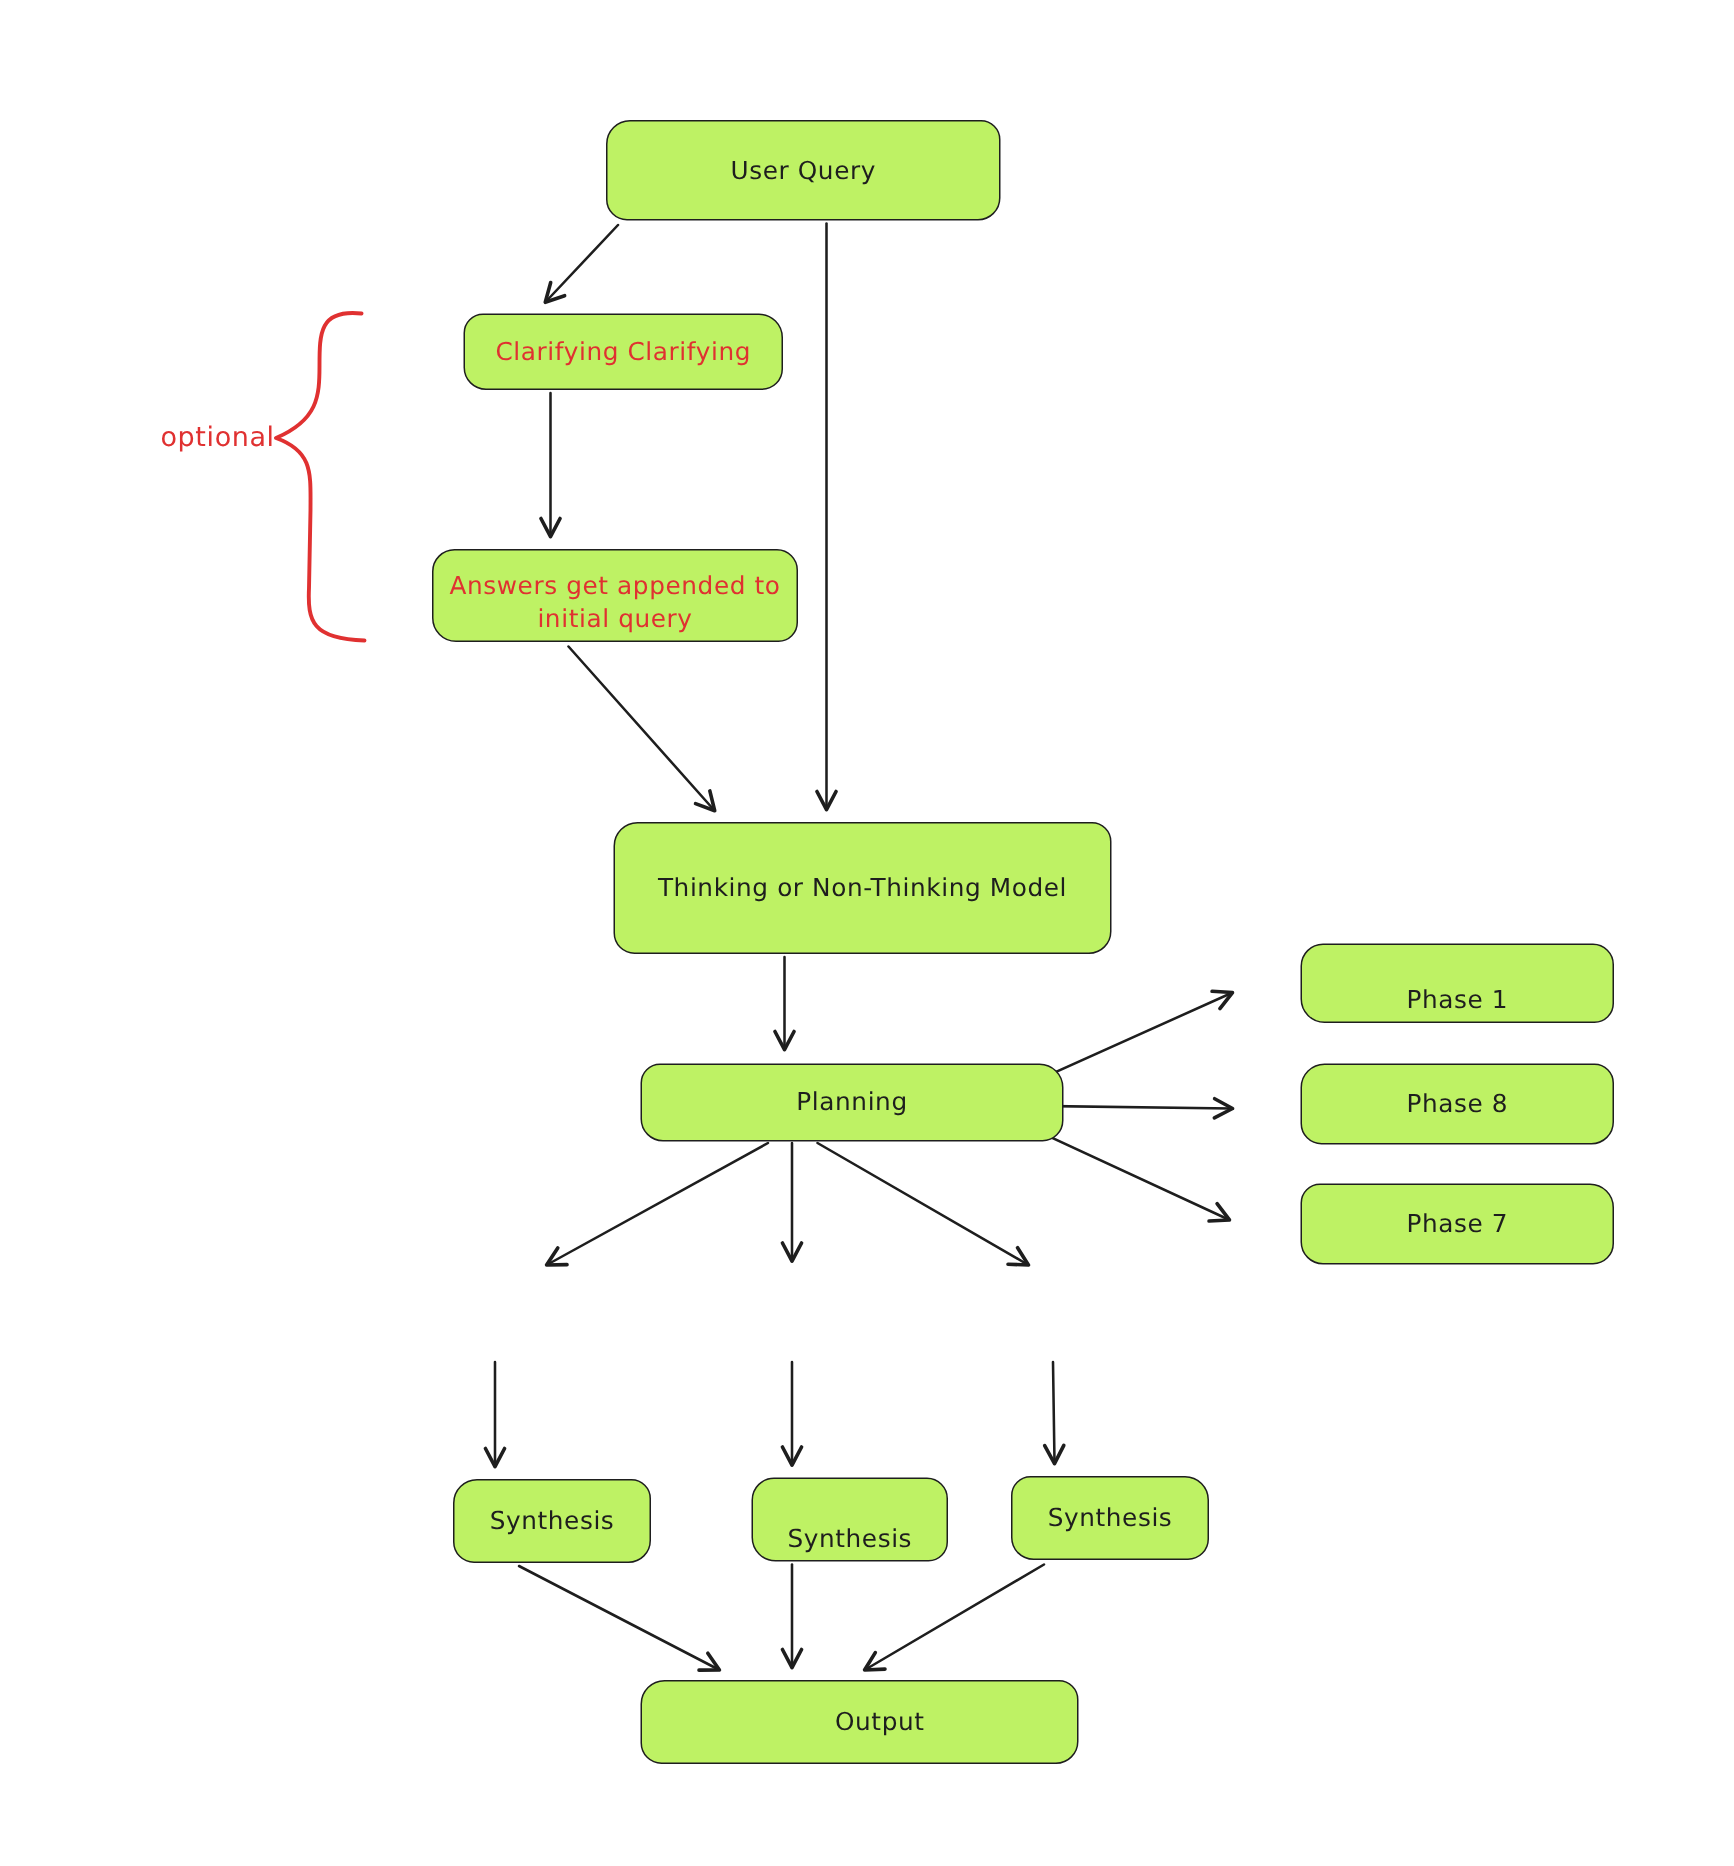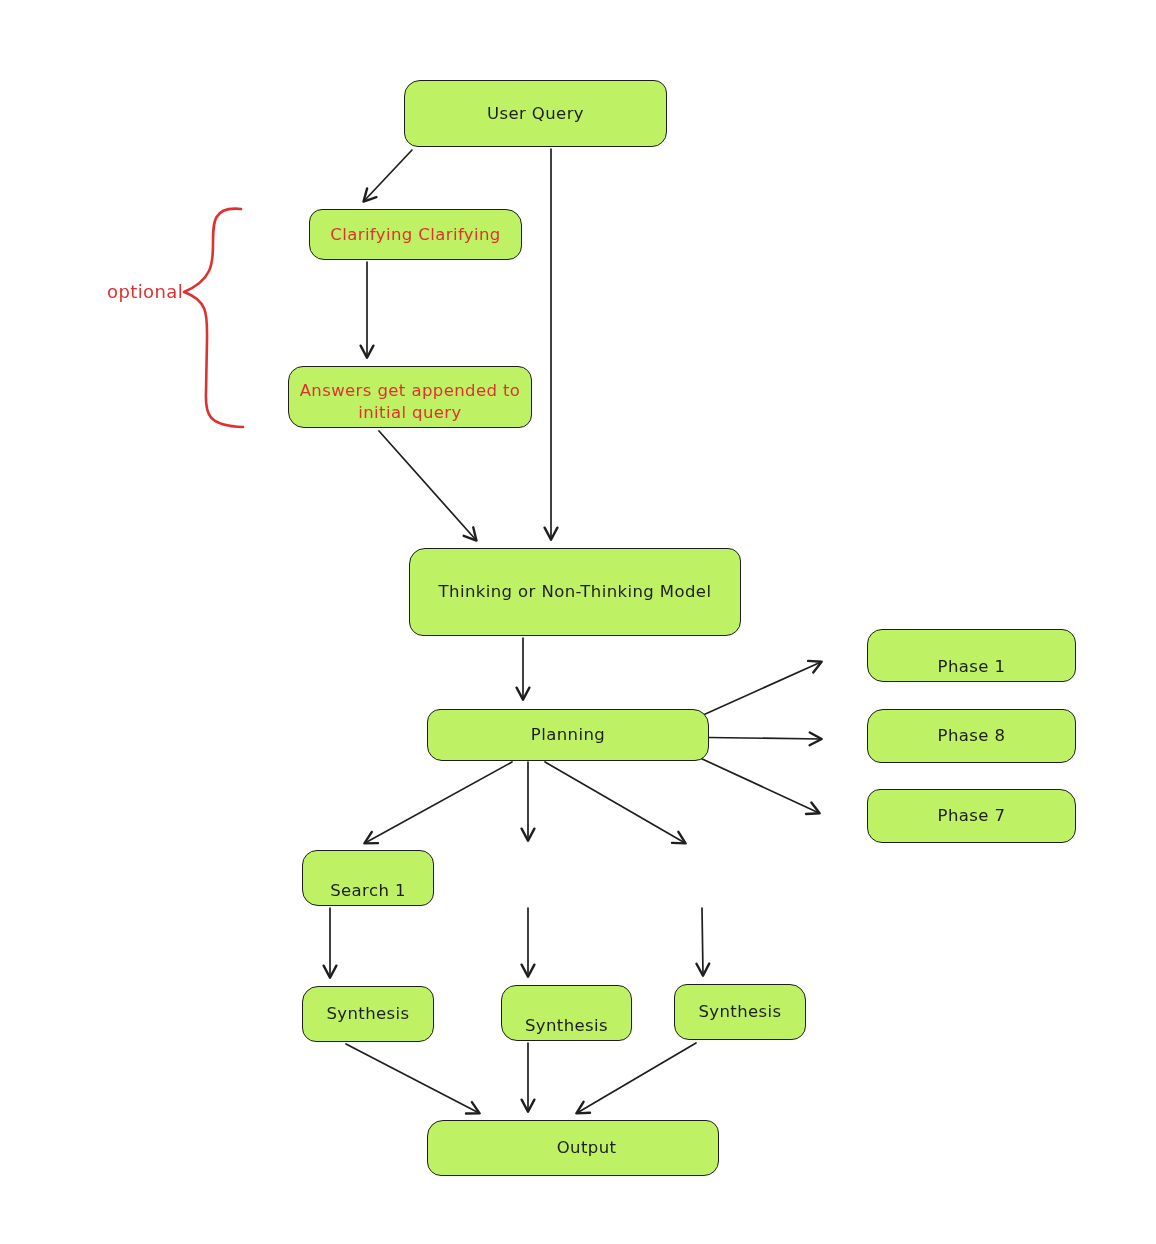--- a/index.html
+++ b/index.html
@@ -116,23 +116,20 @@
   </div>
 
   <div class="node r1" style="left:828px; top:709px; width:209px; height:54px;">
     <span>Phase 8</span>
   </div>
 
   <div class="node r2" style="left:828px; top:789px; width:209px; height:54px;">
     <span>Phase 7</span>
   </div>
 
-  <div class="node r3" style="left:263px; top:850px; width:132px; height:56px;">
-    <span>Search 1</span>
-  </div>
 
 
 
   <div class="node r1" style="left:263px; top:986px; width:132px; height:56px;">
     <span>Synthesis</span>
   </div>
 
   <div class="node r3" style="left:462px; top:985px; width:131px; height:56px;">
     <span>Synthesis</span>
   </div>

